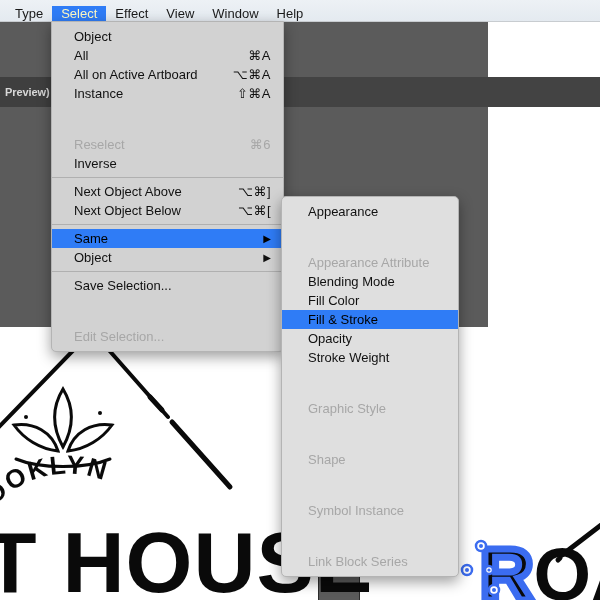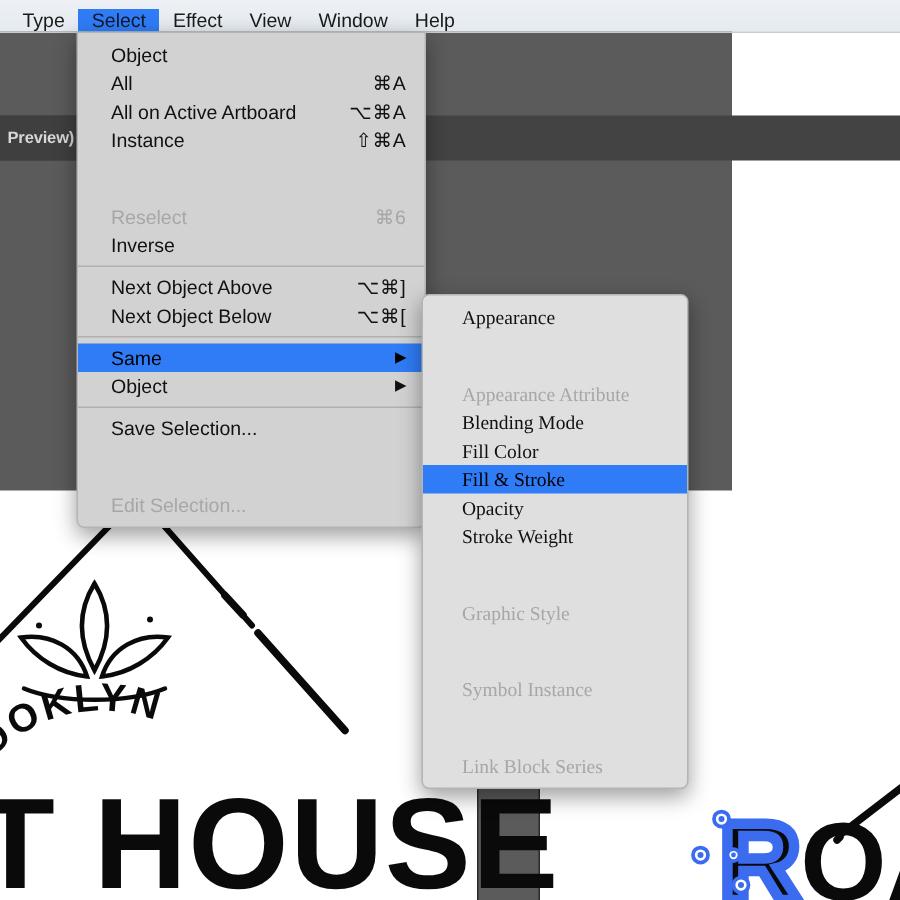--- a/index.html
+++ b/index.html
@@ -85,21 +85,21 @@
     display: flex;
     align-items: center;
     padding: 0 9px;
     font-size: 13px;
     color: #1a1a1a;
     white-space: nowrap;
     cursor: default;
   }
   .menubar-item.active {
     background: #2f7cf6;
-    color: #0f172a;
+    color: #fef9c3;
   }
 
   
   .menu {
     position: absolute;
     background: #d2d2d2;
     border: 1px solid #b4b4b4;
     border-radius: 5px;
     box-shadow: 0 5px 14px rgba(0,0,0,0.38);
     padding: 5px 0;
@@ -126,21 +126,20 @@
     align-items: center;
     height: 19px;
     padding: 0 12px 0 22px;
     font-size: 13px;
     color: #111111;
     white-space: nowrap;
     cursor: default;
   }
   .menu-row.sub-row {
     padding-left: 26px;
-    font-family: Liberation Serif, serif;
   }
   .menu-row.disabled {
     color: #a7a7a7;
     margin-top: 32px;
   }
   .menu-row.selected {
     background: #2f7cf6;
     color: #000000;
   }
   .menu-label {
@@ -326,20 +325,23 @@
       <div class="menu-row sub-row">
         <span class="menu-label">Opacity</span>
       </div>
       <div class="menu-row sub-row">
         <span class="menu-label">Stroke Weight</span>
       </div>
       <div class="menu-row sub-row disabled">
         <span class="menu-label">Graphic Style</span>
       </div>
       <div class="menu-row sub-row disabled">
+        <span class="menu-label">Shape</span>
+      </div>
+      <div class="menu-row sub-row disabled">
         <span class="menu-label">Symbol Instance</span>
       </div>
       <div class="menu-row sub-row disabled">
         <span class="menu-label">Link Block Series</span>
       </div>
     </div>
 
 </div>
 
 </body></html>

